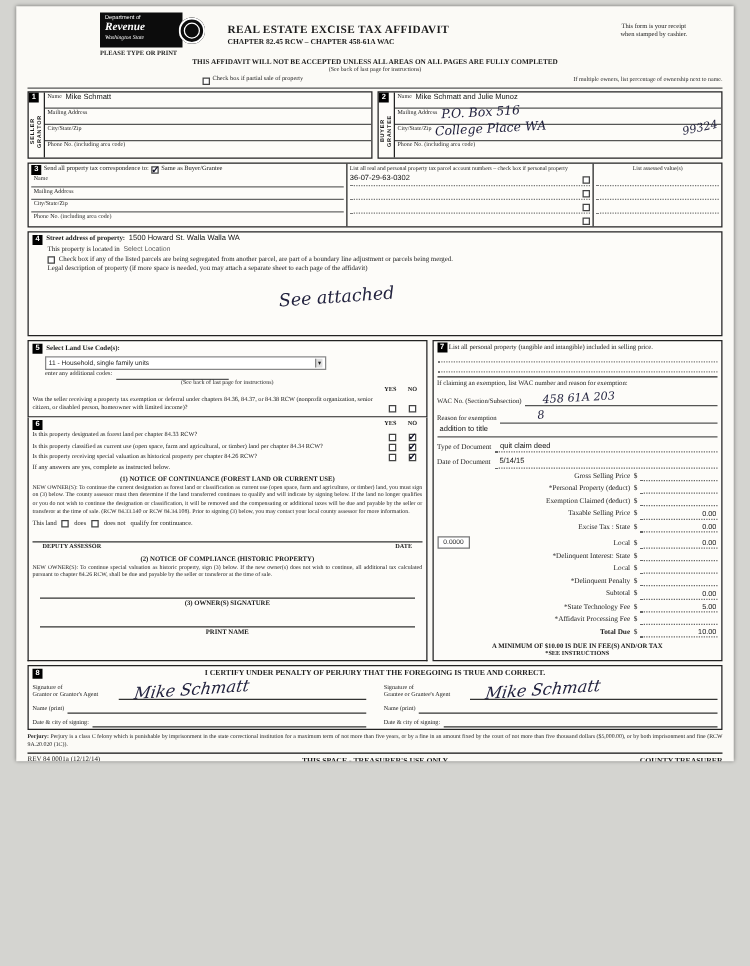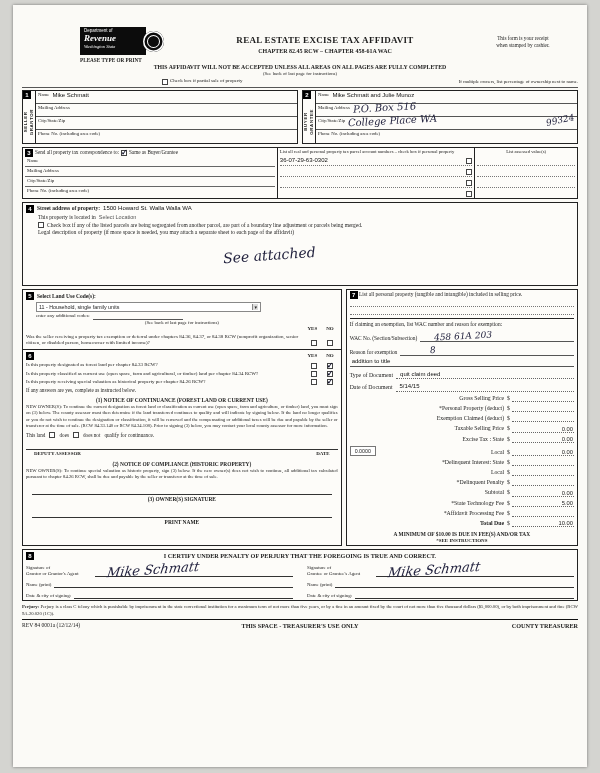--- a/index.html
+++ b/index.html
@@ -1,37 +1,37 @@
 <!DOCTYPE html>
 <html><head>
 <meta charset="utf-8">
 <style>
   *{margin:0;padding:0;box-sizing:border-box}
   html,body{width:600px;height:773px}
   body{background:#d4d4d0;font-family:"Liberation Serif",serif;color:#1c1c1c;position:relative}
-  .page{position:absolute;left:13px;top:5px;width:574px;height:762px;background:#fbfaf6;
-        box-shadow:0 0 3px rgba(0,0,0,.45);padding:22px 9px 2px;font-size:6px;line-height:1.25;overflow:hidden}
+  .page{position:absolute;left:13px;top:5px;width:574px;height:604px;background:#fbfaf6;
+        box-shadow:0 0 3px rgba(0,0,0,.45);padding:5px 9px 2px;font-size:6px;line-height:1.25;overflow:hidden}
   .b{font-weight:bold}
   .t5{font-size:5px}
   .typed{font-family:"Liberation Sans",sans-serif;font-size:6px;color:#111}
   .hand{font-family:"DejaVu Serif",serif;font-style:italic;color:#23233f}
   .num{display:inline-block;min-width:8px;height:8px;background:#000;color:#fff;
        font:bold 6px/8px "Liberation Sans",sans-serif;text-align:center;vertical-align:middle;padding:0 1px}
   .cb{display:inline-block;width:6px;height:6px;border:1px solid #444;background:#fff;position:relative;vertical-align:middle;flex:none}
   .cb.checked::after{content:"✓";position:absolute;left:-1px;top:-3px;font-size:8px;color:#101028;font-weight:bold}
   
   .hdr{display:flex;align-items:flex-start}
   .hdr-left{width:160px;padding-left:58px}
   .logo{display:flex;align-items:center}
   .logo-box{background:#0c0c0c;color:#fff;padding:2px 4px 2px;width:66px;height:28px}
   .logo-dept{font:4.5px/1.1 "Liberation Sans",sans-serif}
   .logo-rev{font:bold italic 9px/1.1 "Liberation Serif",serif}
   .logo-state{font:italic 4.5px/1.2 "Liberation Serif",serif}
   .logo-seal{width:21px;height:21px;border-radius:50%;background:#0c0c0c;box-shadow:inset 0 0 0 1.5px #fff, inset 0 0 0 4px #0c0c0c, inset 0 0 0 5px #fff;margin-left:-3px}
-  .hdr-center{flex:1;text-align:center;padding-top:8px}
+  .hdr-center{flex:1;text-align:left;padding-top:8px}
   .title{font-size:9px;font-weight:bold;letter-spacing:.3px}
   .chapter{font-size:6px;font-weight:bold;margin-top:2px}
   .hdr-right{width:110px;text-align:center;font-size:5.2px;padding-top:8px}
   .subrow{display:flex;margin-top:1px}
   .please{width:160px;padding-left:58px;font-size:5.2px;font-weight:bold}
   .warn{text-align:center;font-size:5.8px;font-weight:bold;margin-top:1px}
   .seeback{text-align:center;font-size:4.8px}
   .partialrow{display:flex;align-items:center;font-size:5px;margin:1px 0 2px;border-bottom:1px solid #555;padding-bottom:2px}
   .partial{margin-left:140px;display:flex;align-items:center;gap:2px}
   .multi{margin-left:auto;font-size:4.8px}

